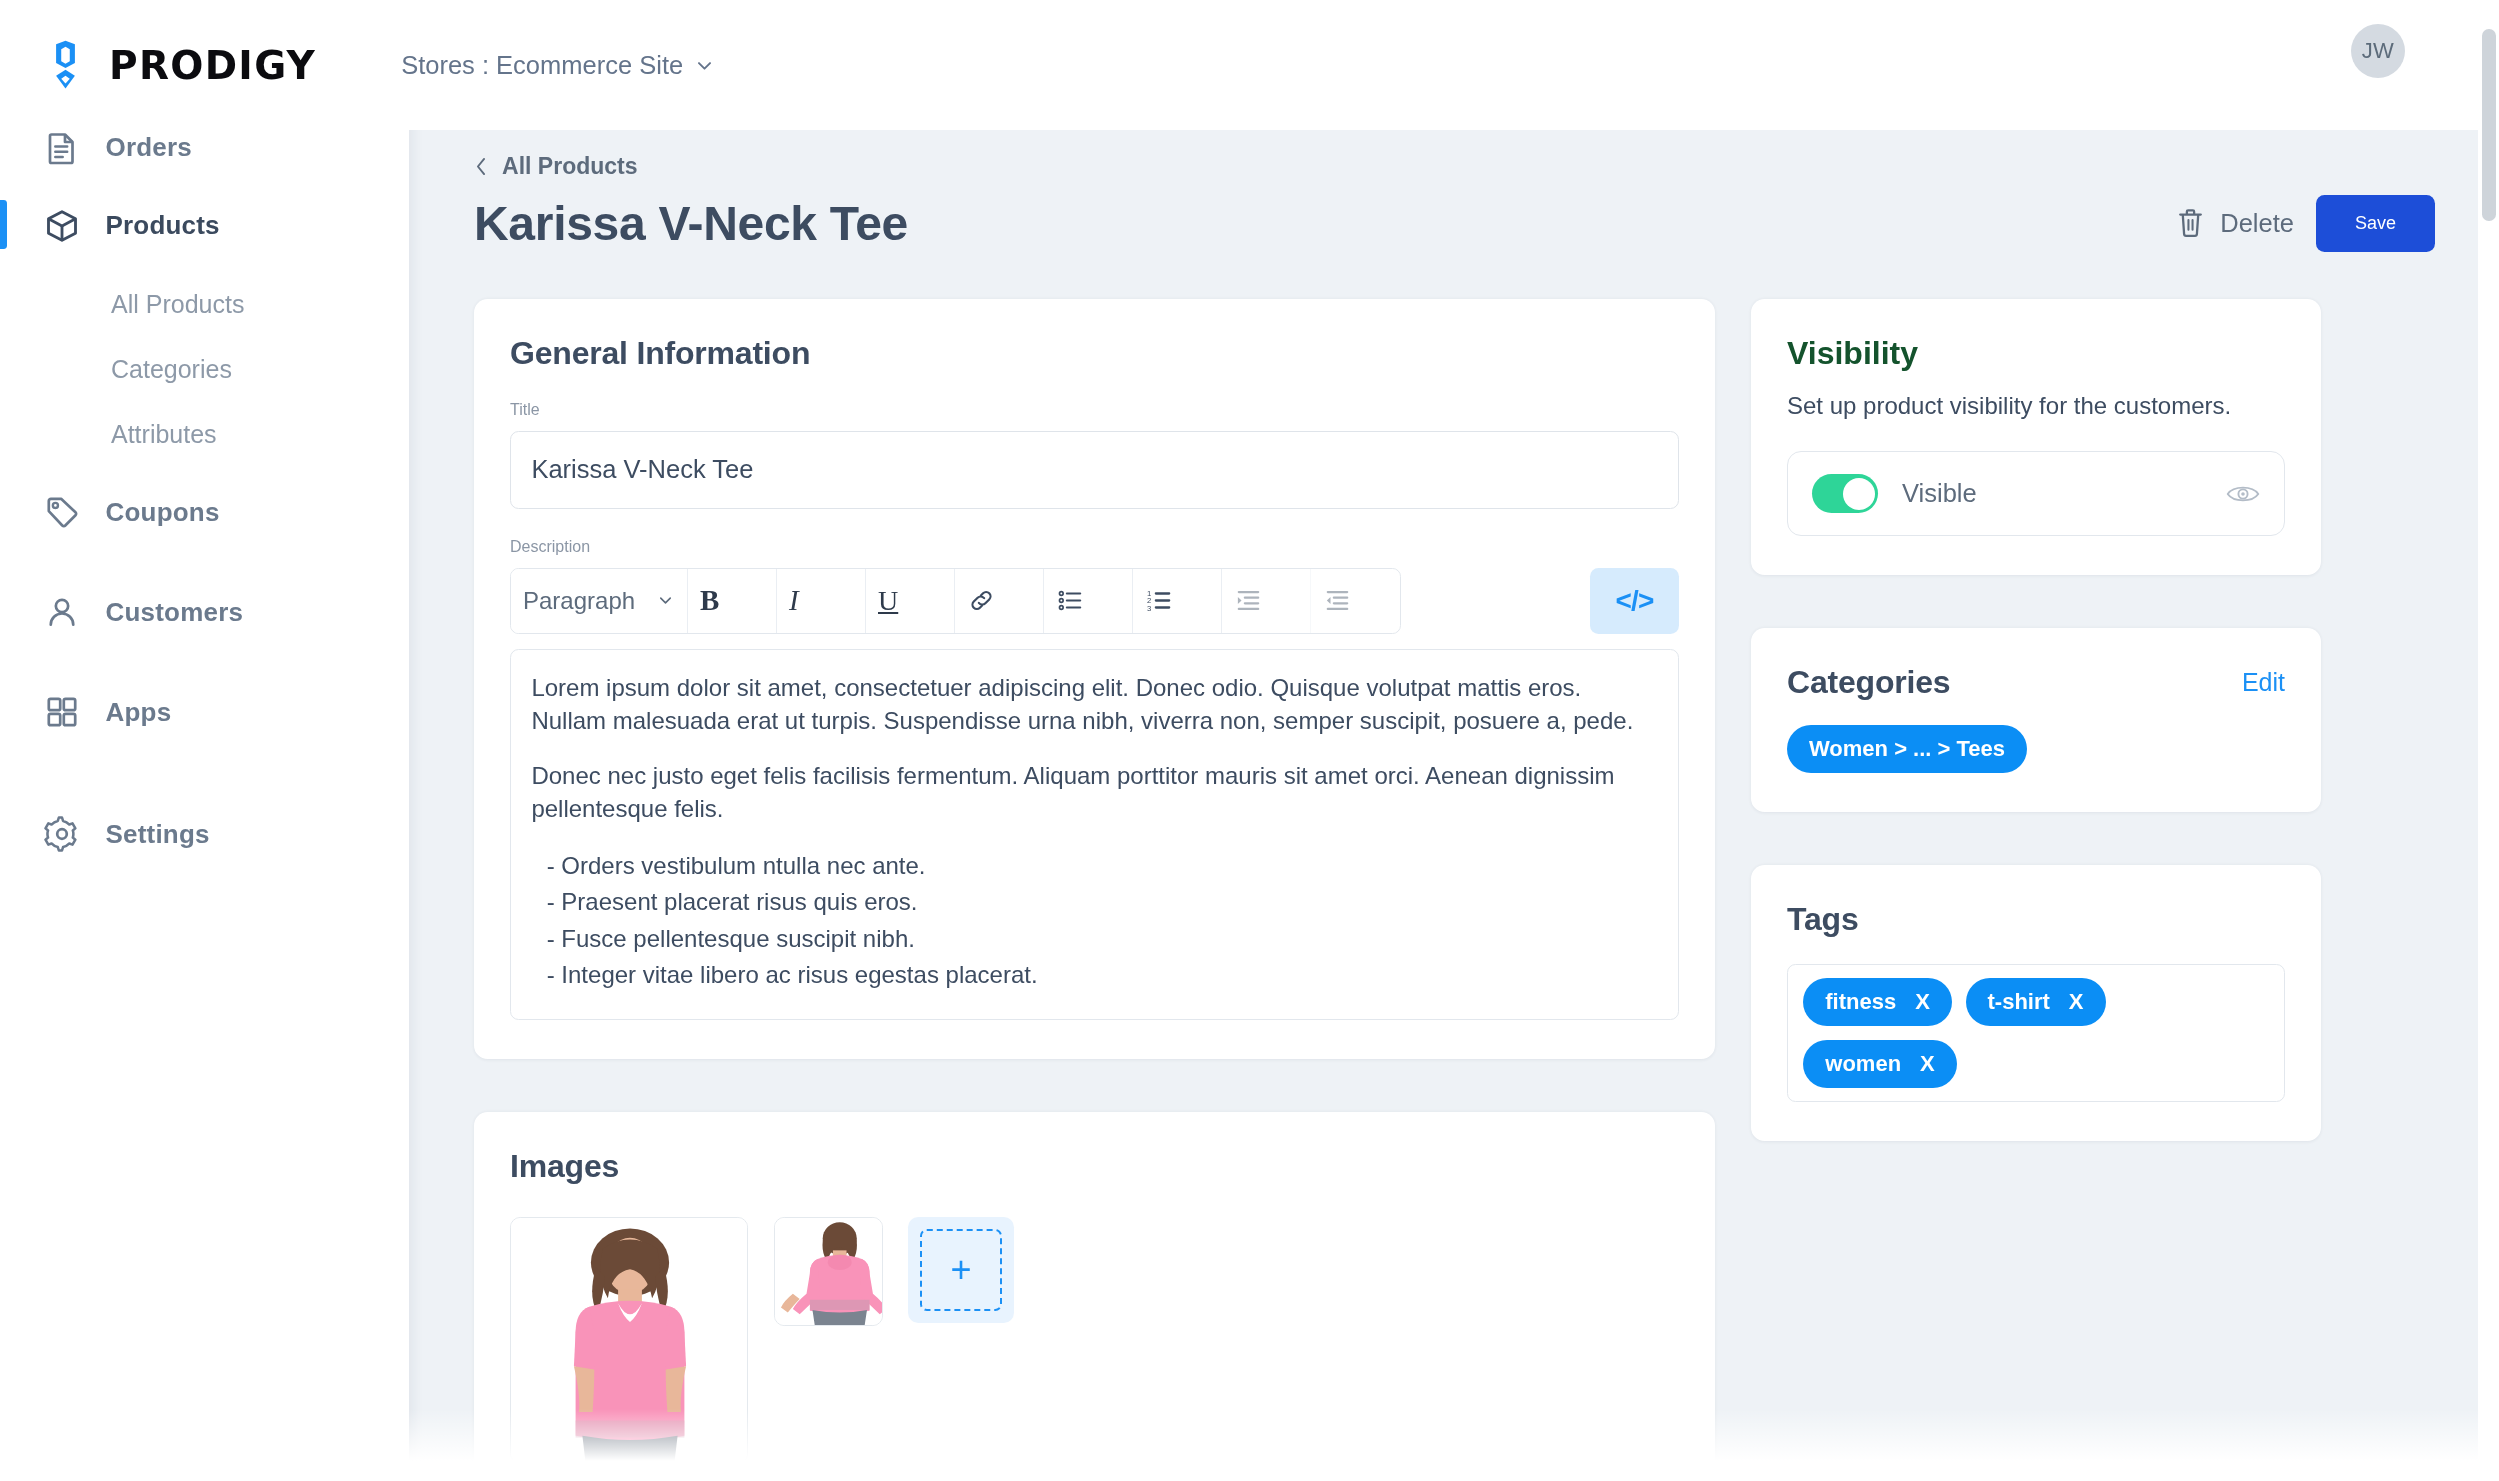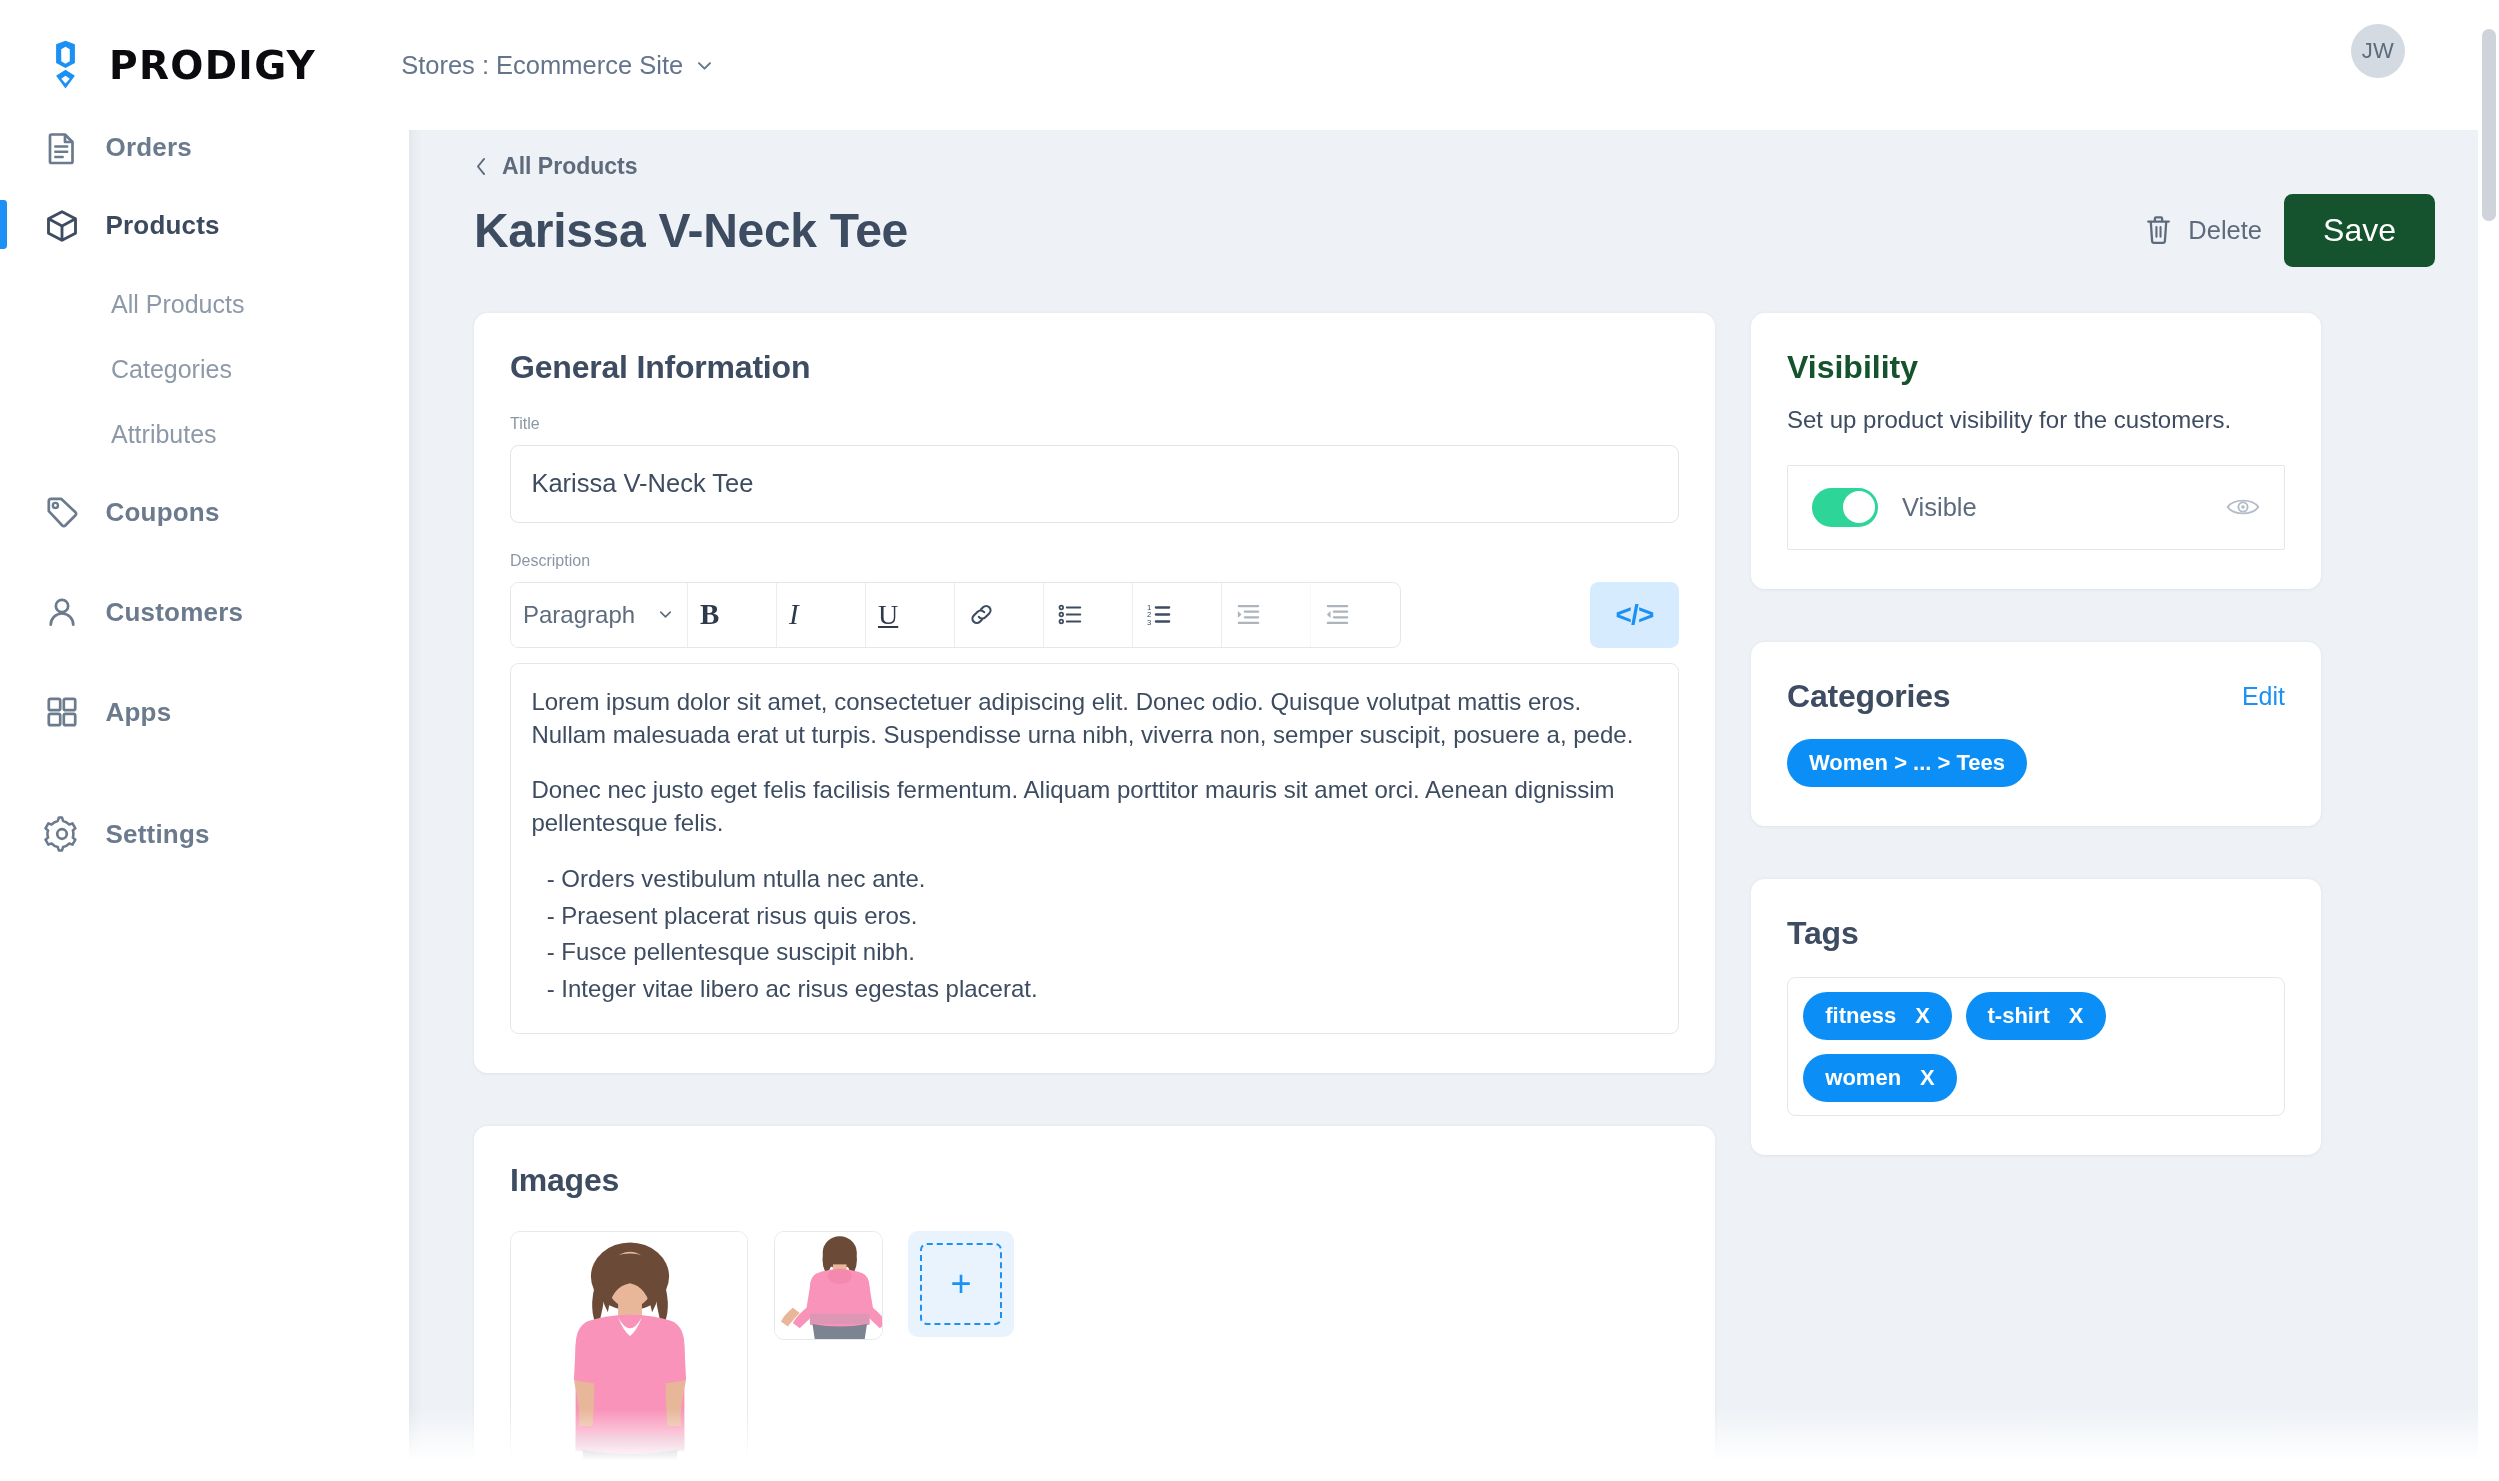--- a/index.html
+++ b/index.html
@@ -100,22 +100,22 @@
   }
   .head-actions { display: flex; align-items: center; gap: 3px; }
   .delete-btn {
     display: flex; align-items: center; gap: 15.3px;
     font-size: 25.5px; color: #5d6b7c; padding: 13.6px 19px;
     background: none; border: 0; cursor: pointer;
     font-family: "Liberation Sans", sans-serif;
   }
   .trash-ic { width: 29px; height: 32px; }
   .save-btn {
-    background: #14532d; color: #ffffff;
-    font-size: 32px; border: 0; border-radius: 8.5px;
+    background: #1d4ed8; color: #ffffff;
+    font-size: 18px; border: 0; border-radius: 8.5px;
     padding: 18px 39px; cursor: pointer;
     font-family: "Liberation Sans", sans-serif;
   }
 
   
   .cols { display: flex; gap: 36px; align-items: flex-start; }
   .col-left { width: 1241px; flex: 0 0 1241px; }
   .col-right { width: 570px; flex: 0 0 570px; }
 
   .card {
@@ -202,21 +202,21 @@
     width: 82px; height: 82px; border: 2.6px dashed #1b90f5; border-radius: 6.8px;
     display: flex; align-items: center; justify-content: center;
     color: #1b90f5; font-size: 36px; line-height: 1;
   }
 
   
   .vis-title { font-size: 32px; font-weight: 700; color: #14532d; }
   .vis-sub { font-size: 24px; color: #3d4c61; margin-top: 20.4px; }
   .vis-row {
     margin-top: 31px; height: 85px;
-    border: 0.9px solid #e2e7ed; border-radius: 2px;
+    border: 0.9px solid #e2e7ed; border-radius: 14px;
     display: flex; align-items: center; padding: 0 24px; gap: 24px;
   }
   .toggle {
     width: 66px; height: 39px; border-radius: 19.6px; background: #2ed598;
     position: relative; cursor: pointer; flex: 0 0 66px;
   }
   .toggle .knob {
     position: absolute; right: 3.4px; top: 3.4px;
     width: 32px; height: 32px; border-radius: 50%; background: #fff;
   }

